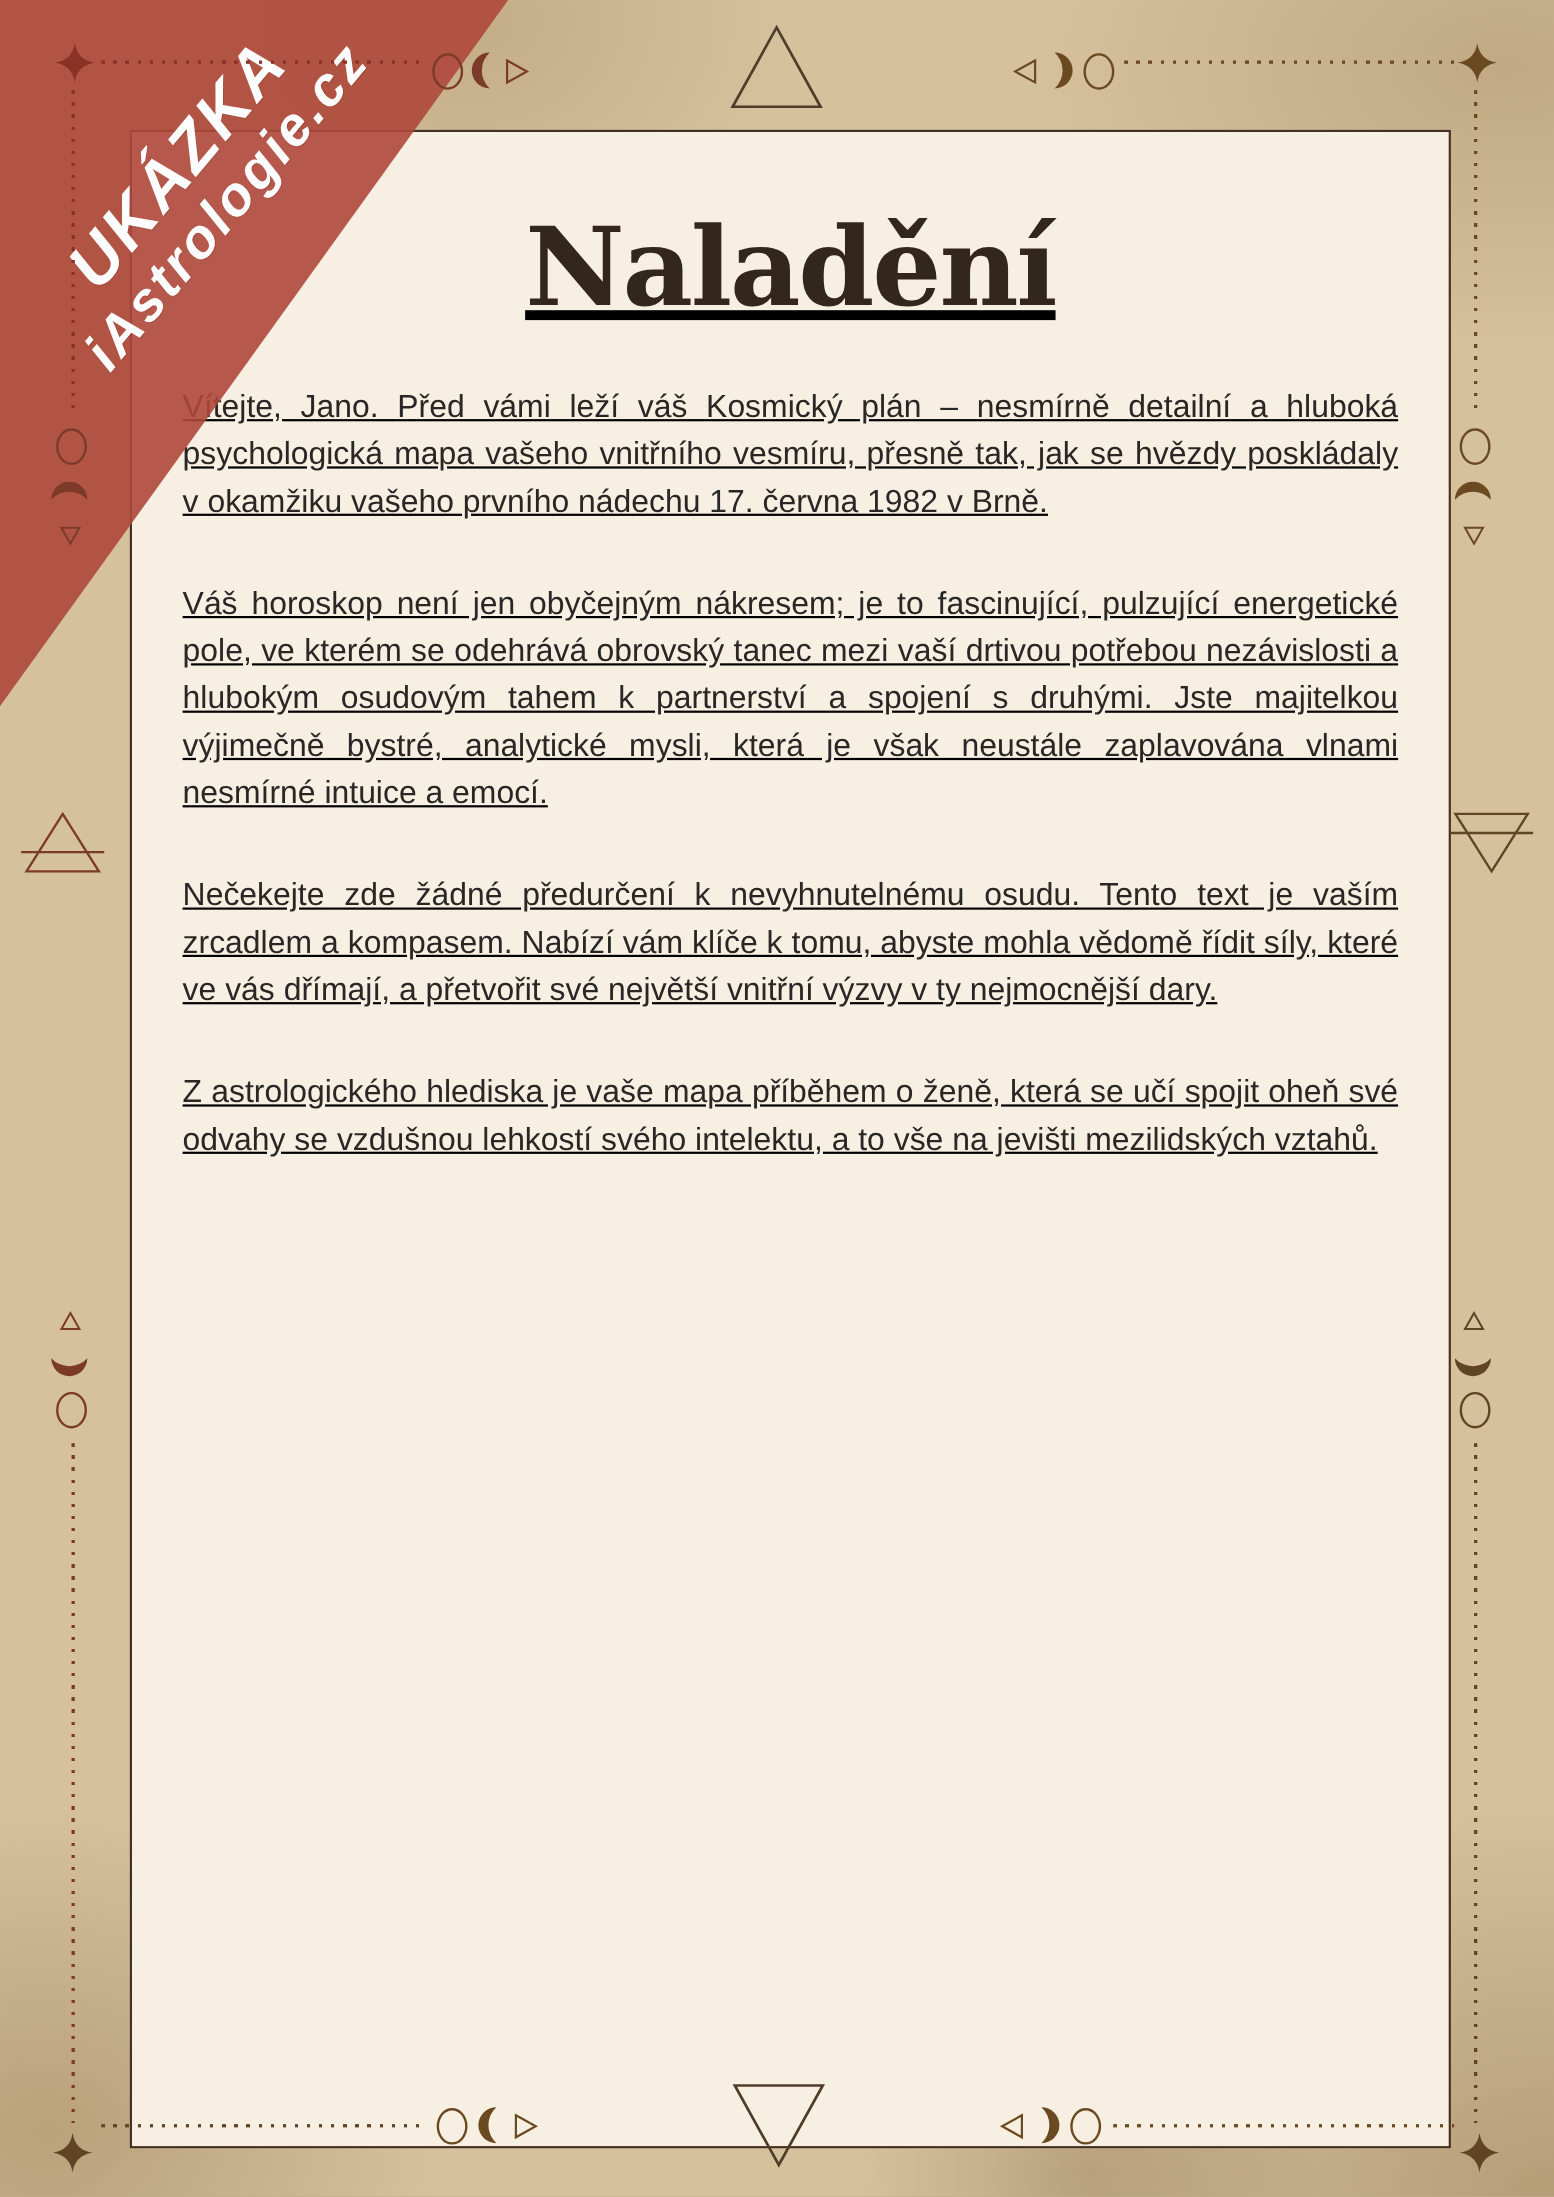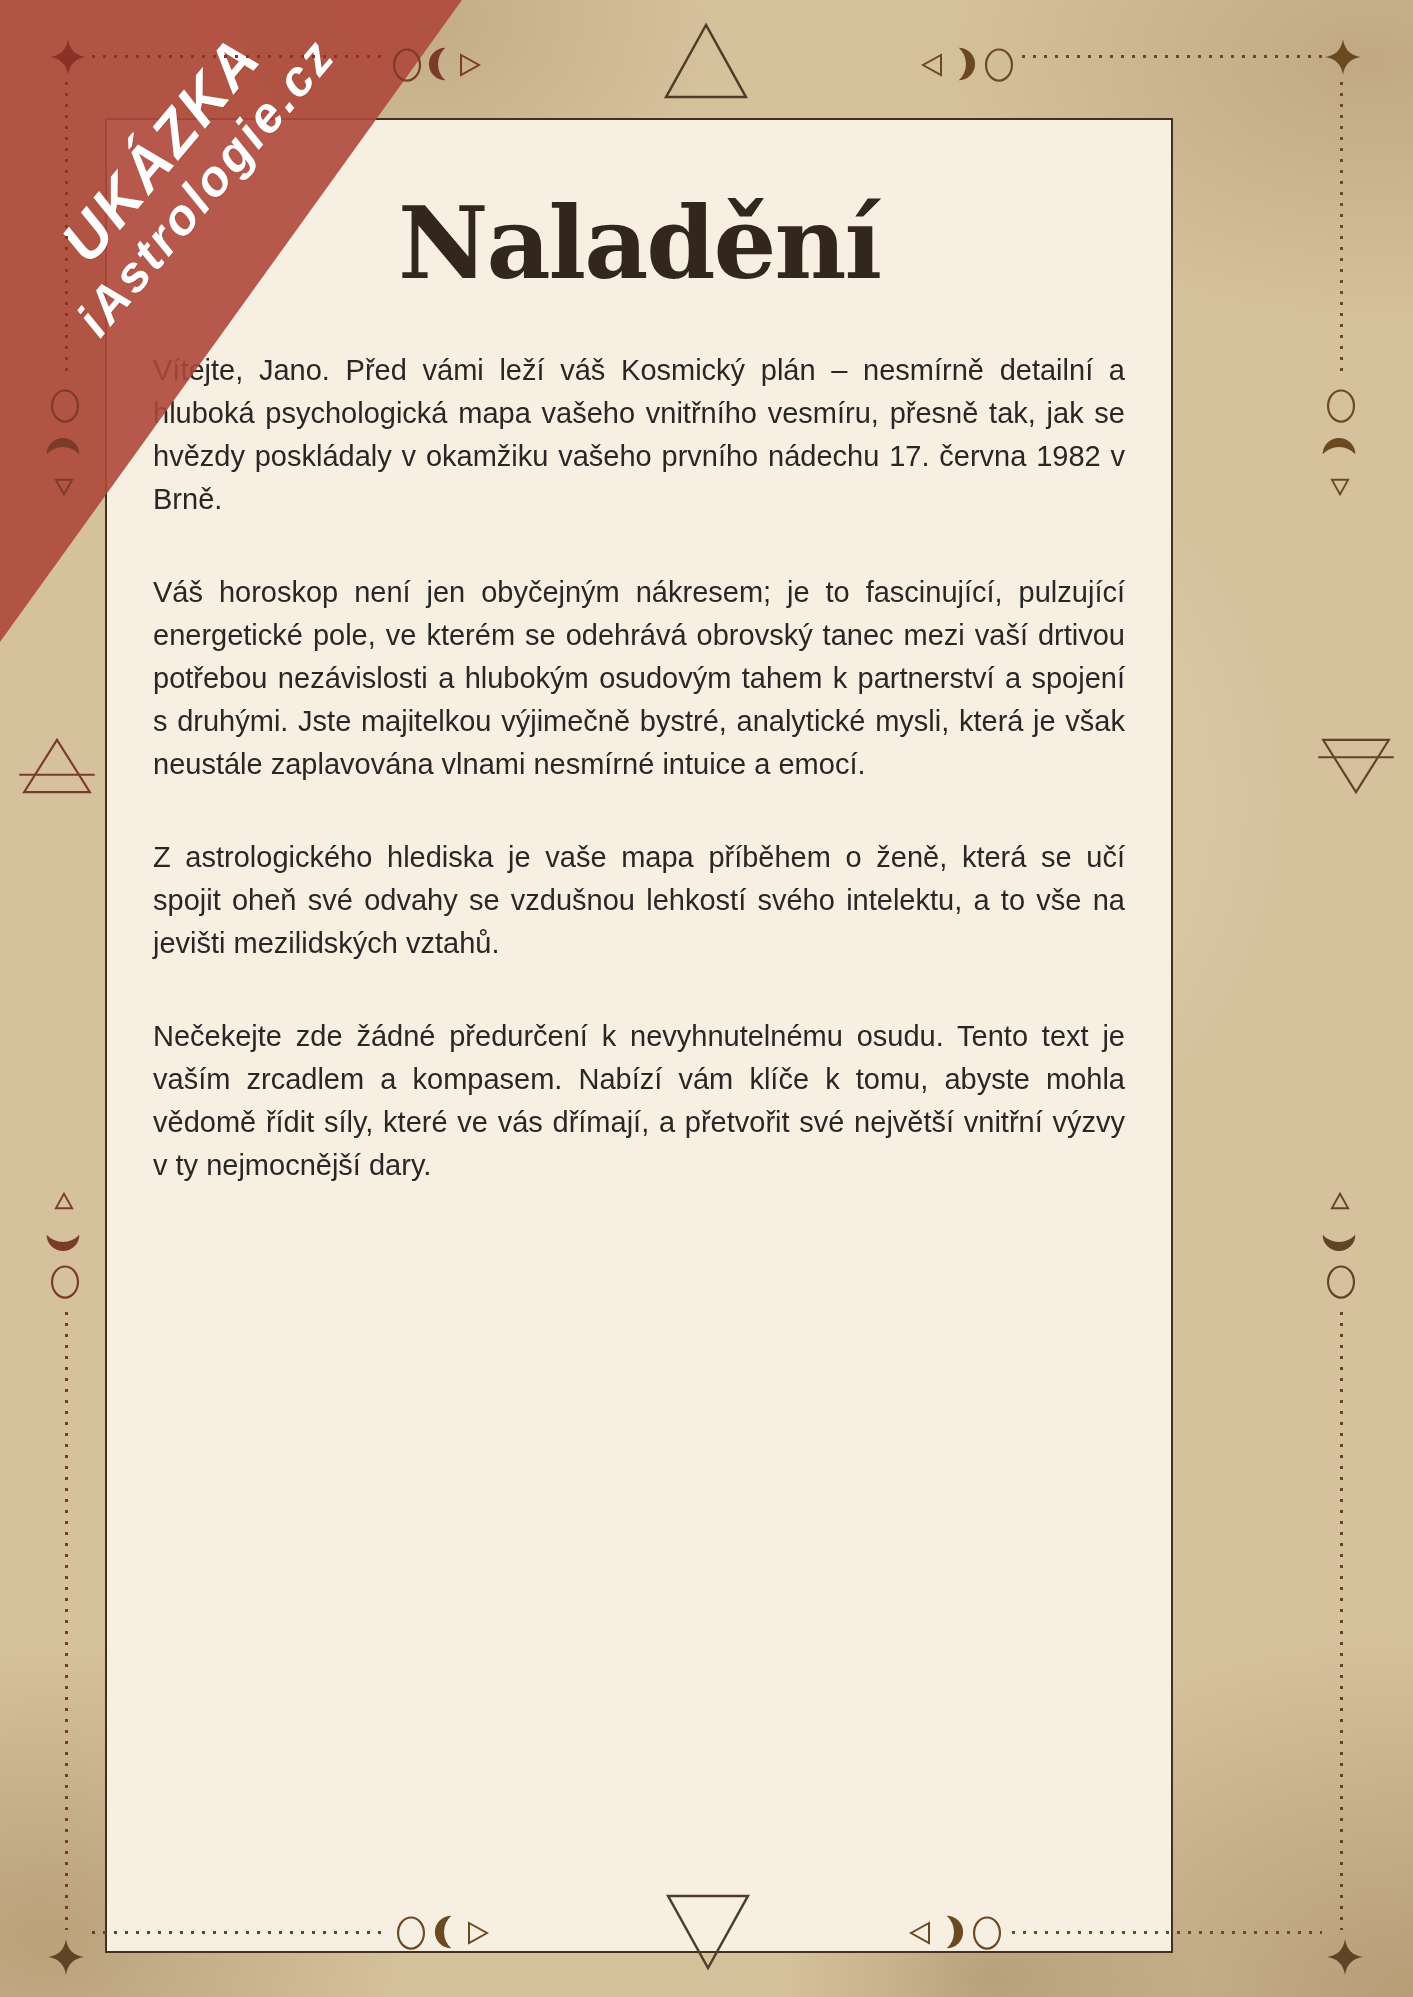--- a/index.html
+++ b/index.html
@@ -13,24 +13,25 @@
       radial-gradient(900px 750px at 50% 40%, rgba(252,244,226,.55), rgba(252,244,226,0) 65%),
       radial-gradient(520px 420px at 3% 97%, rgba(140,110,66,.38), transparent 70%),
       radial-gradient(620px 380px at 97% 3%, rgba(146,116,72,.30), transparent 70%),
       radial-gradient(740px 520px at 100% 100%, rgba(134,104,62,.40), transparent 70%),
       radial-gradient(420px 320px at 30% 1%, rgba(150,120,75,.28), transparent 70%),
       radial-gradient(300px 220px at 70% 99%, rgba(128,100,60,.30), transparent 70%);
   }
 
   
   .card{
-    position:absolute;left:105px;top:118px;width:1068px;height:1835px;
+    position:absolute;left:118px;top:118px;width:1201px;height:1835px;
     background:#f8efe3;
     border:2px solid #43301f;
     box-sizing:border-box;
+    text-decoration:underline;
   }
   .card h1{
     margin:74px 0 0;
     text-align:center;
     font-family:"DejaVu Serif", serif;
     font-weight:bold;
     font-size:99px;
     line-height:1;
     letter-spacing:-2px;
     color:#33261d;
@@ -113,22 +114,22 @@
           <line x1="1" y1="22" x2="79" y2="22" stroke="currentColor" stroke-width="2.2"></line>
         </g>
     </defs>
   </svg>
 
   <div class="card">
     <h1>Naladění</h1>
     <div class="body-text">
       <p>Vítejte, Jano. Před vámi leží váš Kosmický plán – nesmírně detailní a hluboká psychologická mapa vašeho vnitřního vesmíru, přesně tak, jak se hvězdy poskládaly v okamžiku vašeho prvního nádechu 17. června 1982 v Brně.</p>
       <p>Váš horoskop není jen obyčejným nákresem; je to fascinující, pulzující energetické pole, ve kterém se odehrává obrovský tanec mezi vaší drtivou potřebou nezávislosti a hlubokým osudovým tahem k partnerství a spojení s druhými. Jste majitelkou výjimečně bystré, analytické mysli, která je však neustále zaplavována vlnami nesmírné intuice a emocí.</p>
+      <p>Nečekejte zde žádné předurčení k nevyhnutelnému osudu. Tento text je vaším zrcadlem a kompasem. Nabízí vám klíče k tomu, abyste mohla vědomě řídit síly, které ve vás dřímají, a přetvořit své největší vnitřní výzvy v ty nejmocnější dary.</p>
       <p>Z astrologického hlediska je vaše mapa příběhem o ženě, která se učí spojit oheň své odvahy se vzdušnou lehkostí svého intelektu, a to vše na jevišti mezilidských vztahů.</p>
-      <p>Nečekejte zde žádné předurčení k nevyhnutelnému osudu. Tento text je vaším zrcadlem a kompasem. Nabízí vám klíče k tomu, abyste mohla vědomě řídit síly, které ve vás dřímají, a přetvořit své největší vnitřní výzvy v ty nejmocnější dary.</p>
     </div>
   </div>
 
   <div class="ribbon">
     <div class="ribbon-text">
       <div class="l1">UKÁZKA</div>
       <div class="l2">iAstrologie.cz</div>
     </div>
   </div>
 

